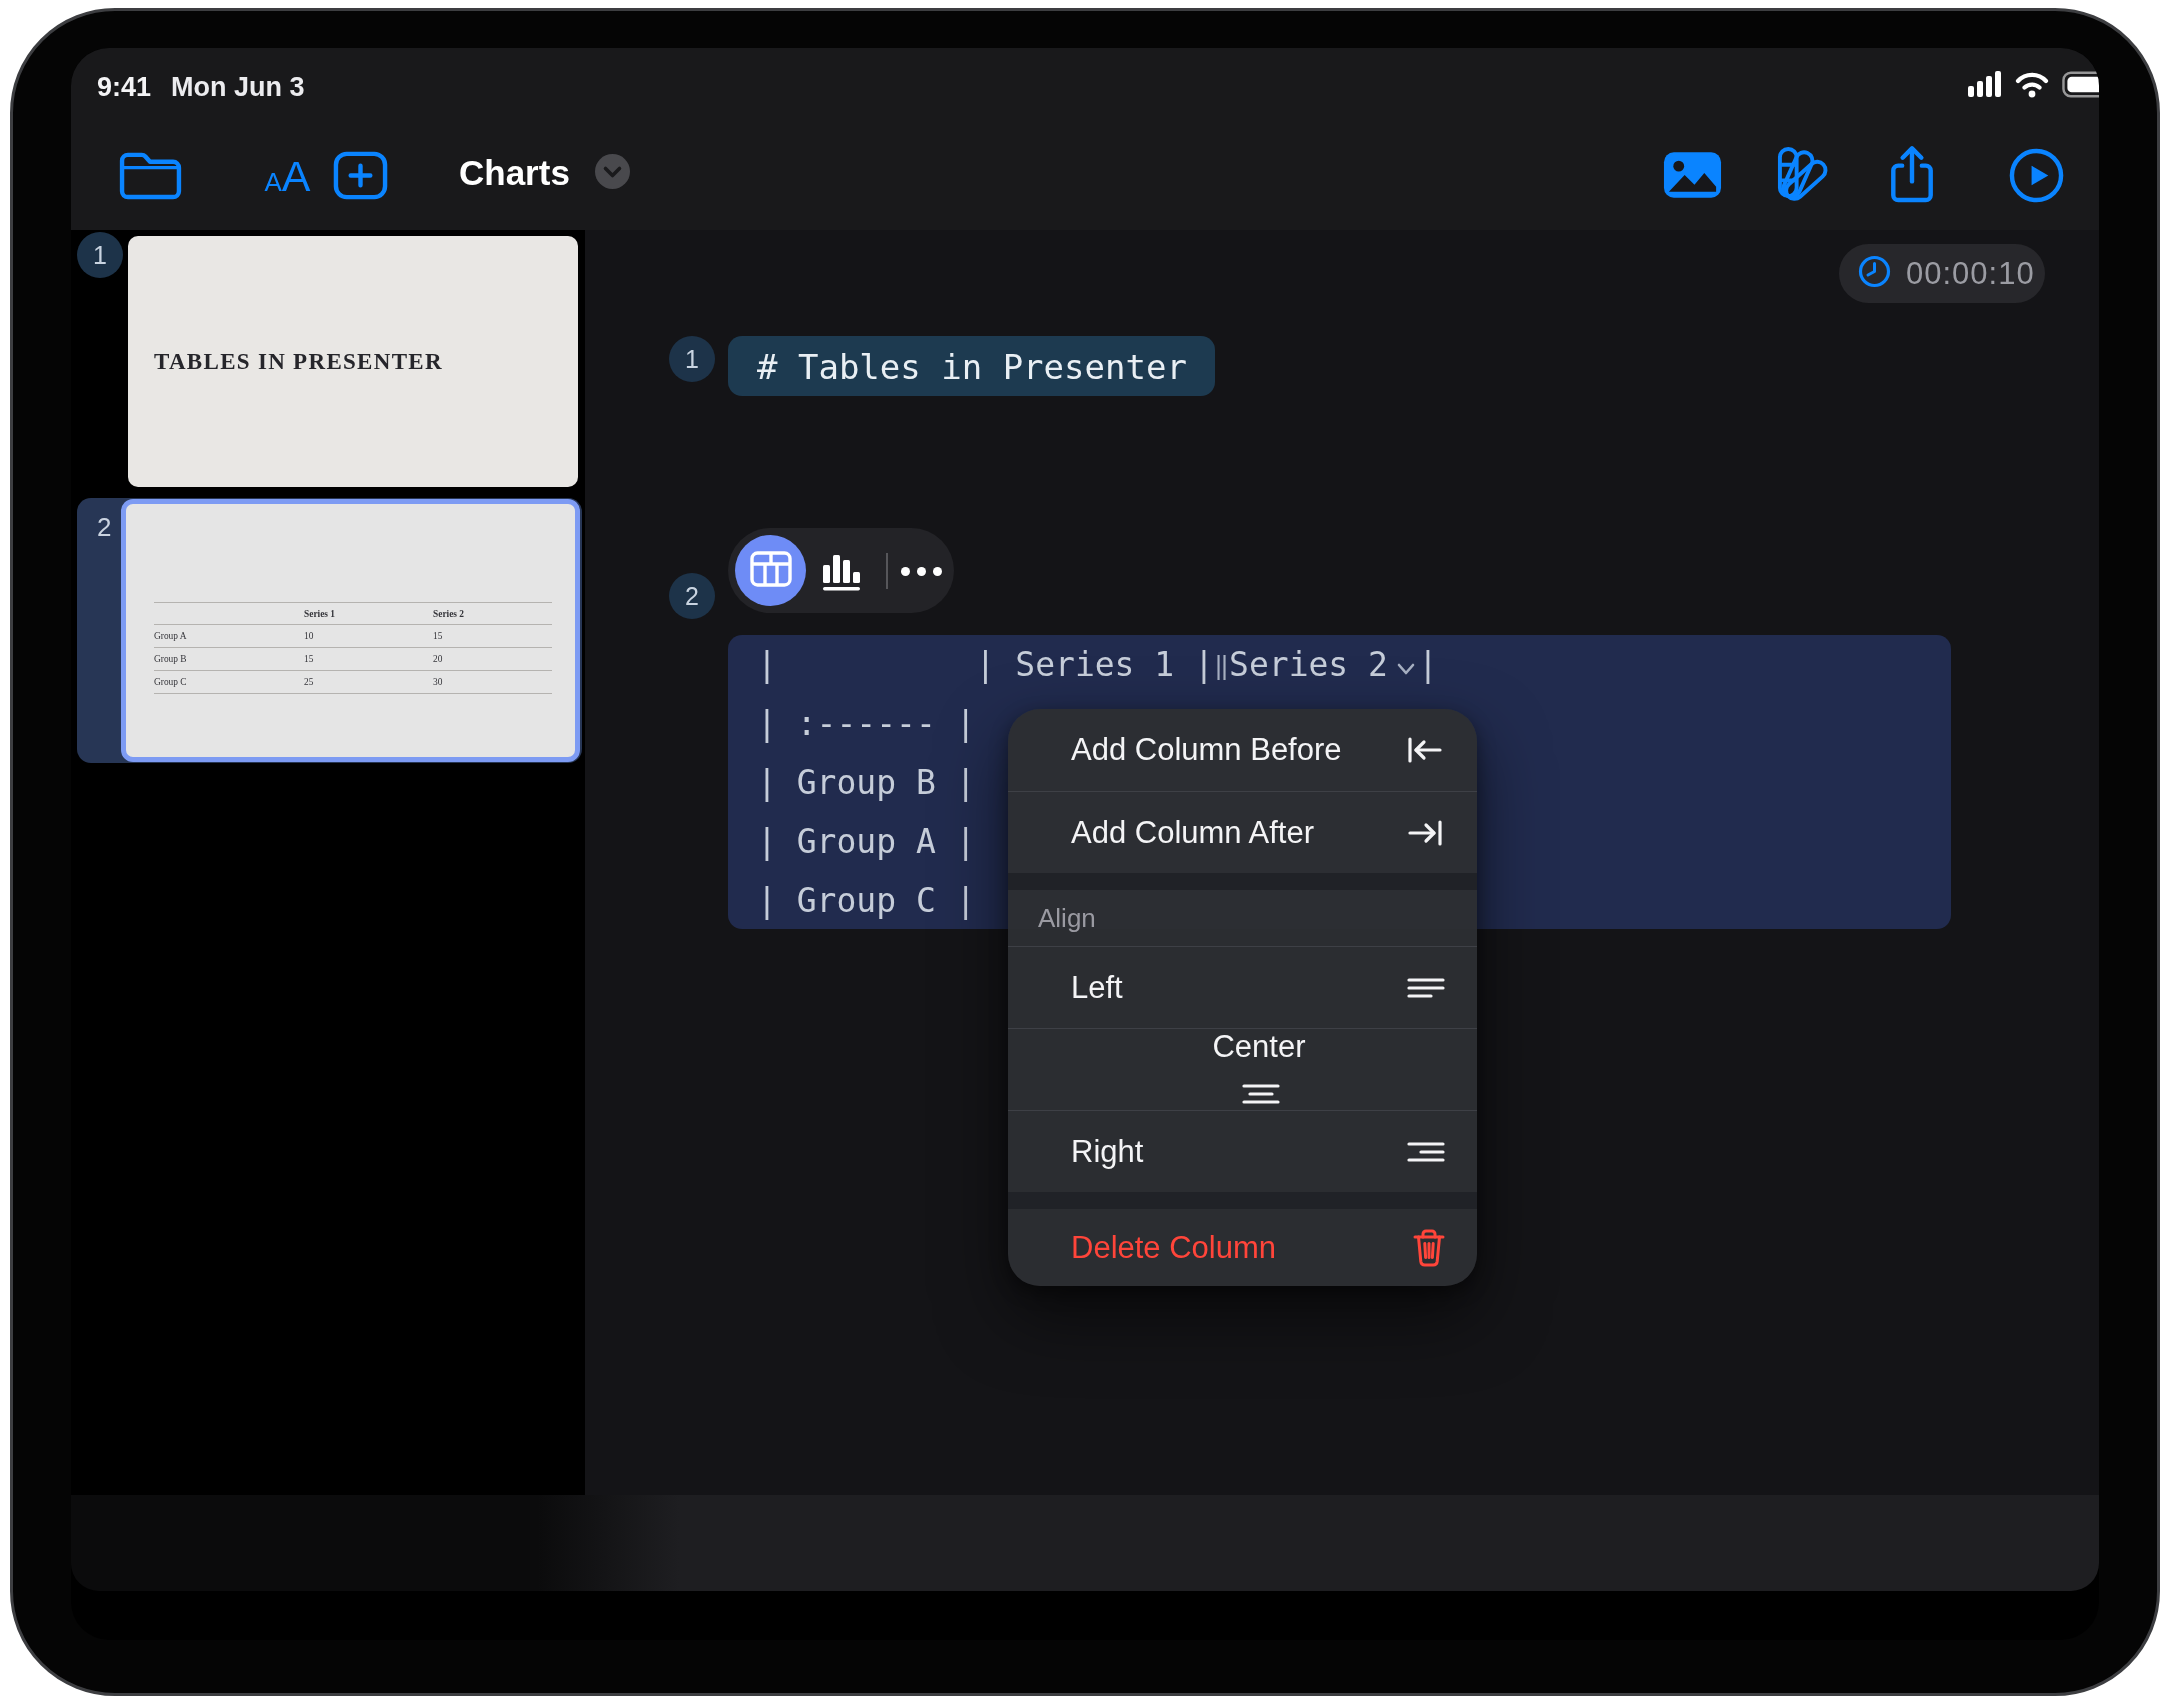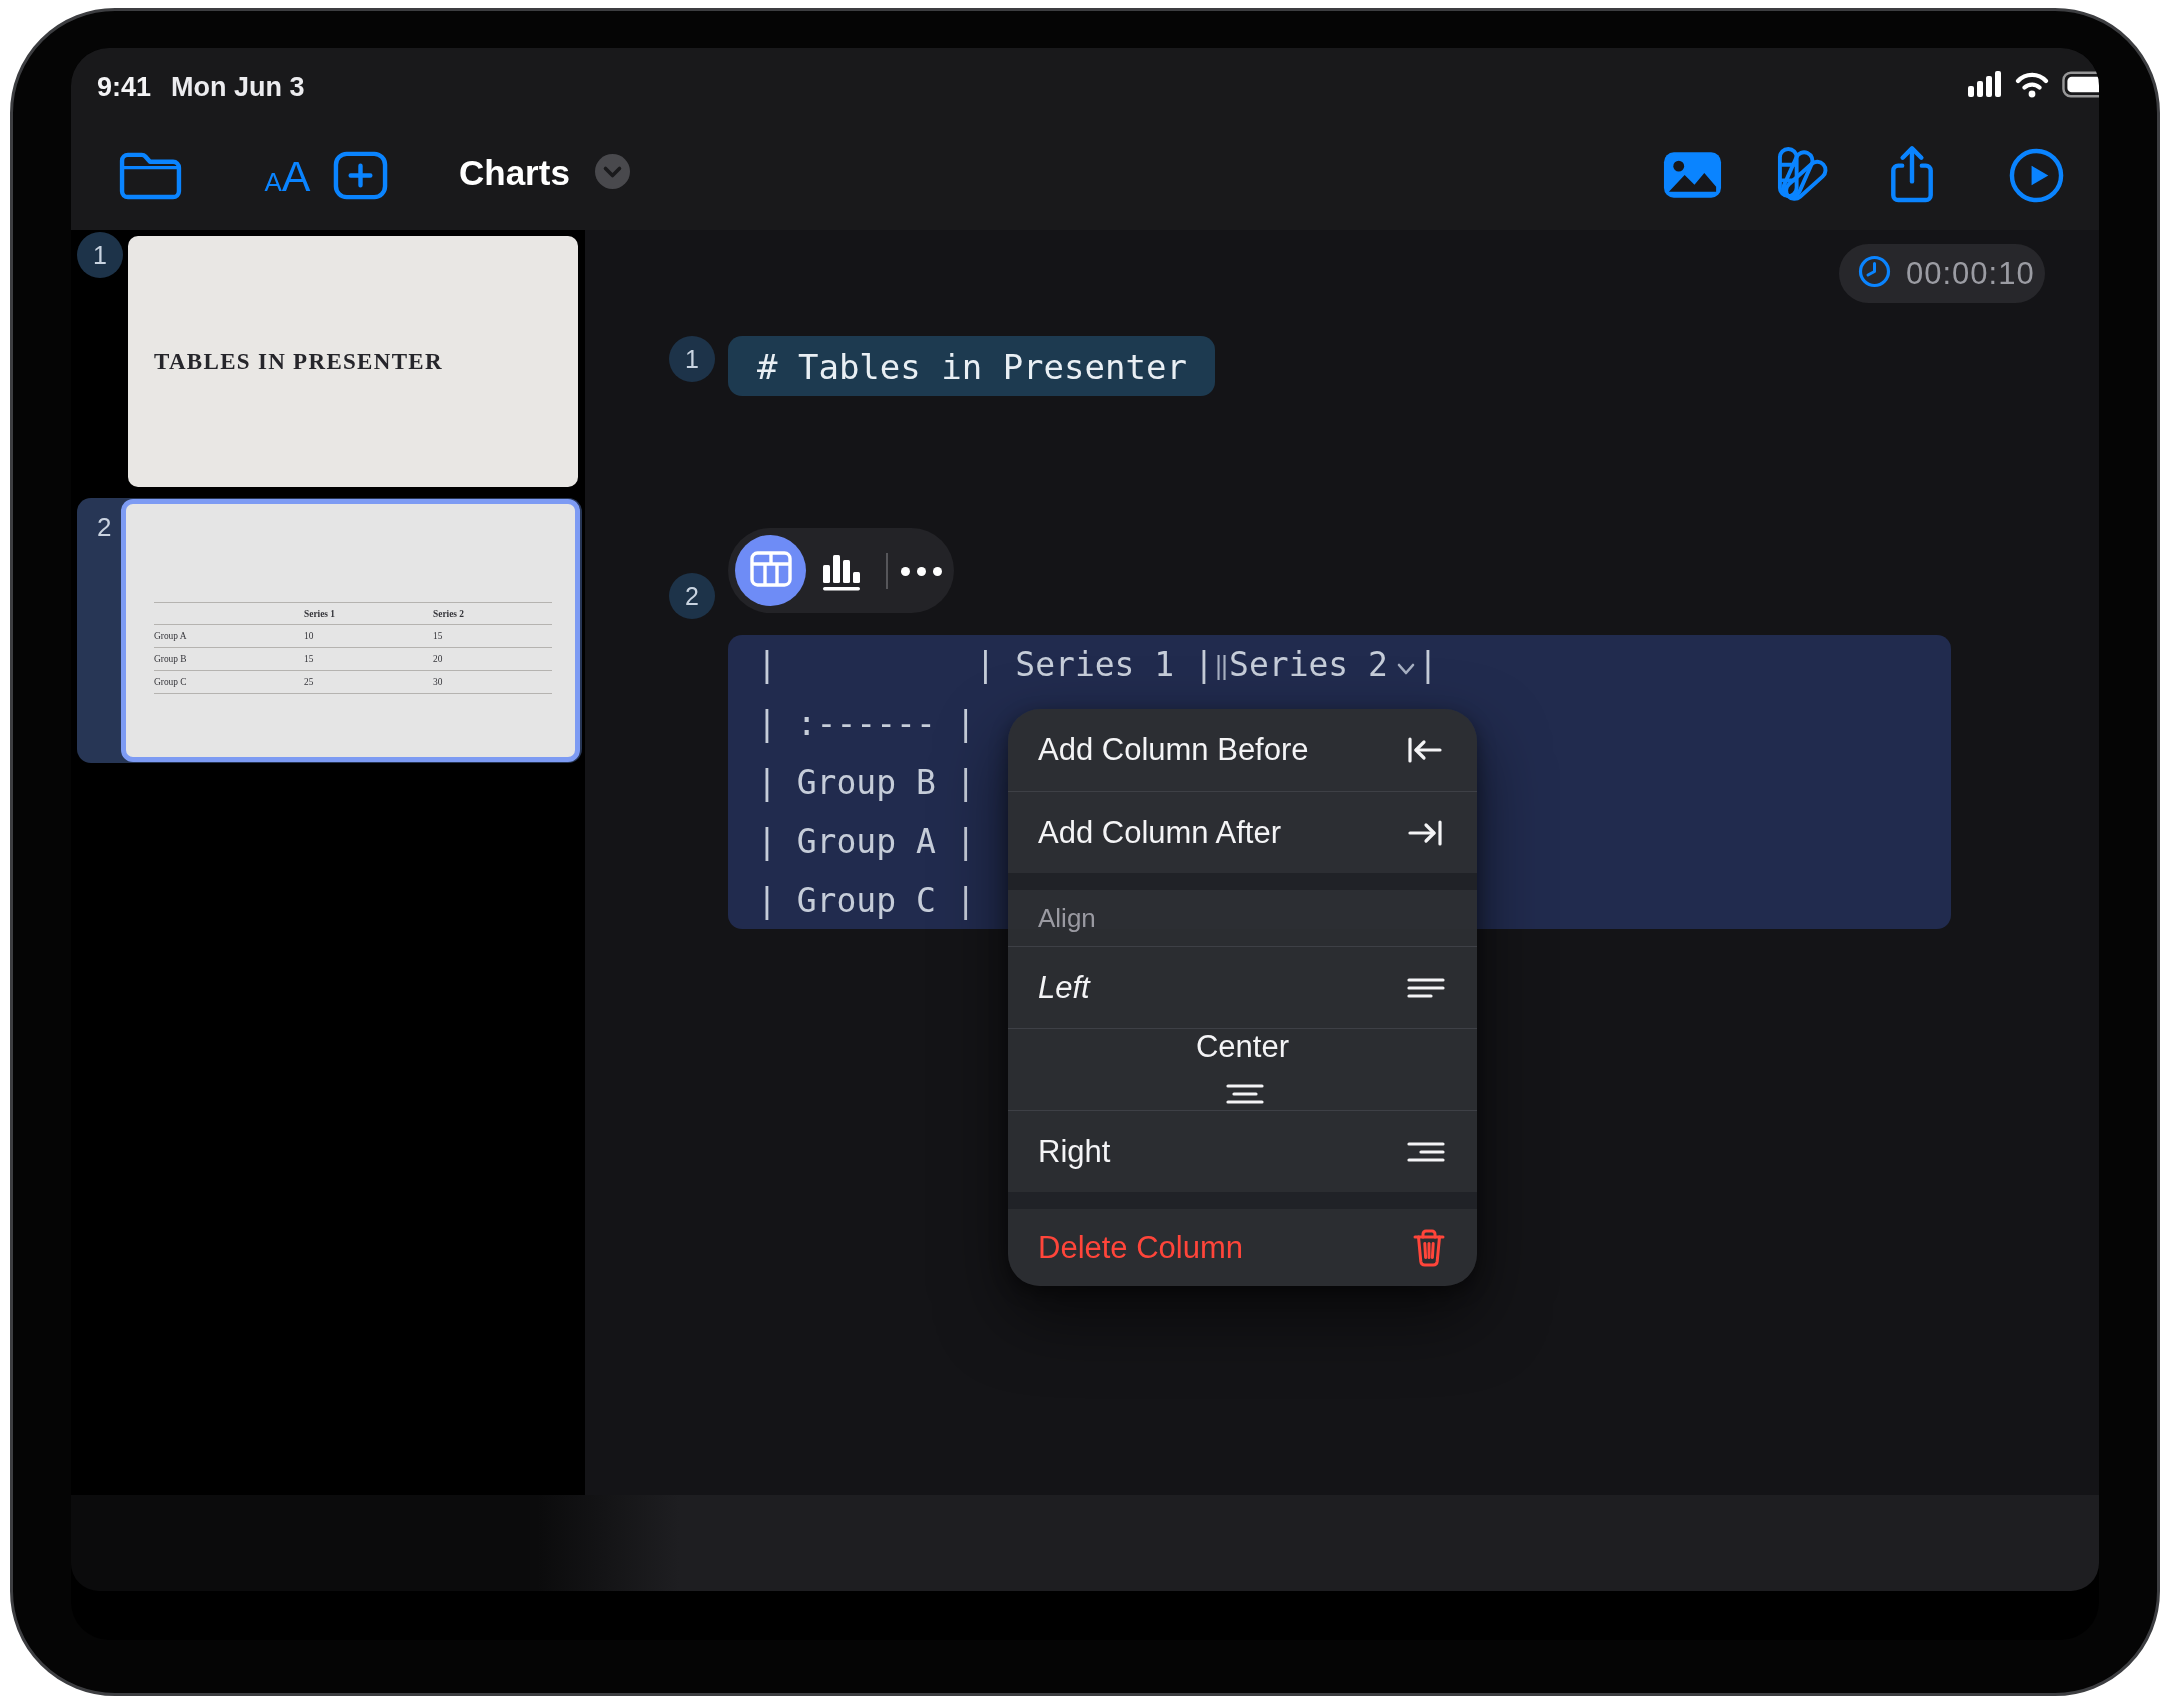--- a/index.html
+++ b/index.html
@@ -50,21 +50,21 @@
   .dot{width:9px;height:9px;border-radius:50%;background:#fff;}
 
   .code-block{position:absolute;left:143px;top:405px;width:1223px;height:294px;background:#212b4e;border-radius:14px;padding-left:29px;box-sizing:border-box;font-family:"DejaVu Sans Mono",monospace;font-size:33px;color:#c6cdd9;cursor:text;}
   .code-line{height:59px;line-height:59px;white-space:pre;}
   .code-seg{white-space:pre;}
   .code-cursor{font-size:25px;color:#a7b0c2;vertical-align:2px;}
   .col-chevron{margin:0 2px 4px 8px;}
 
   
   .menu{position:absolute;left:423px;top:479px;width:469px;background:rgba(44,46,51,0.97);border-radius:32px;overflow:hidden;box-shadow:0 30px 69px rgba(0,0,0,0.55),0 6px 18px rgba(0,0,0,0.4);}
-  .mi{height:82px;display:flex;align-items:center;justify-content:space-between;padding:0 30px;cursor:pointer;}
+  .mi{height:82px;display:flex;align-items:center;justify-content:space-between;padding:0 30px;cursor:pointer;margin-left:33px;}
   .mi-label{color:#f4f4f6;font-size:31px;}
   .mi-destructive .mi-label{color:#ff453a;}
   .mi-icon{width:46px;display:flex;justify-content:flex-end;}
   .msep{height:1px;background:#3e4046;}
   .mgap{height:17px;background:#202227;}
   .msection{height:56px;display:flex;align-items:center;padding:0 30px;color:#9a9aa2;font-size:26px;}
 
   
   .bottomband{position:absolute;left:0;top:1447px;width:2028px;height:96px;border-radius:0 0 28px 28px;background:linear-gradient(90deg,#0b0b0c 0%,#0b0b0c 23%,#1e1e21 30%,#1e1e21 100%);}
 </style>
@@ -311,21 +311,21 @@
                 <path d="M37 5 V27"></path>
                 <path d="M7 16 H31"></path>
                 <path d="M23 8 L31 16 L23 24"></path>
               </g>
             </svg>
         </span>
       </div>
       <div class="mgap"></div>
       <div class="msection">Align</div>
       <div class="msep"></div>
-      <div class="mi" style="height:81px;font-style:italic;">
+      <div class="mi" style="height:81px;">
         <span class="mi-label">Left</span>
         <span class="mi-icon">
           <svg width="42" height="32" viewBox="0 0 42 32">
               <g fill="none" stroke="#f4f4f6" stroke-width="3.2" stroke-linecap="round">
                 <path d="M4 8 H38"></path>
                 <path d="M4 16 H38"></path>
                 <path d="M4 24 H26"></path>
               </g>
             </svg>
         </span>

